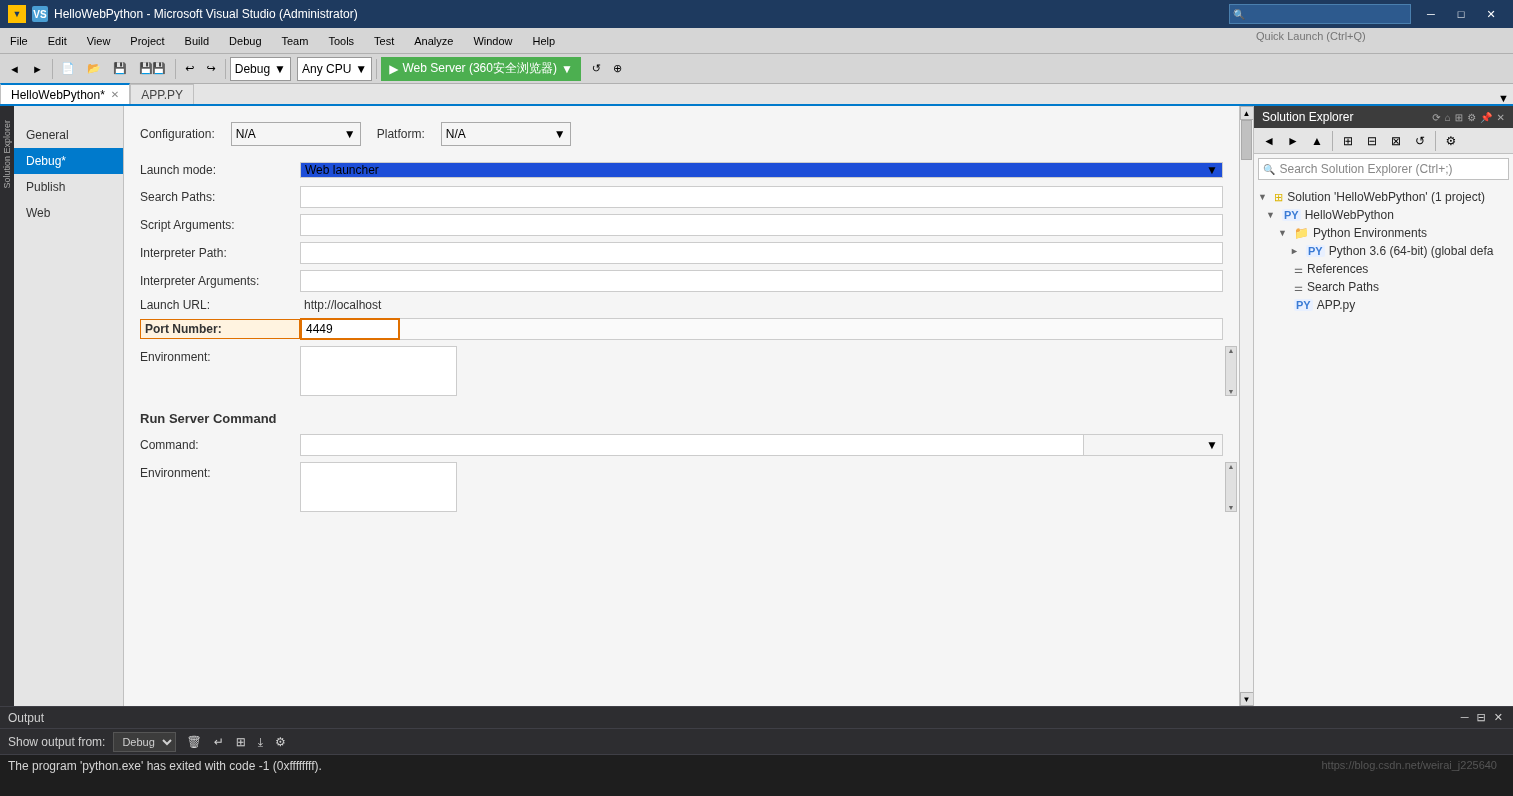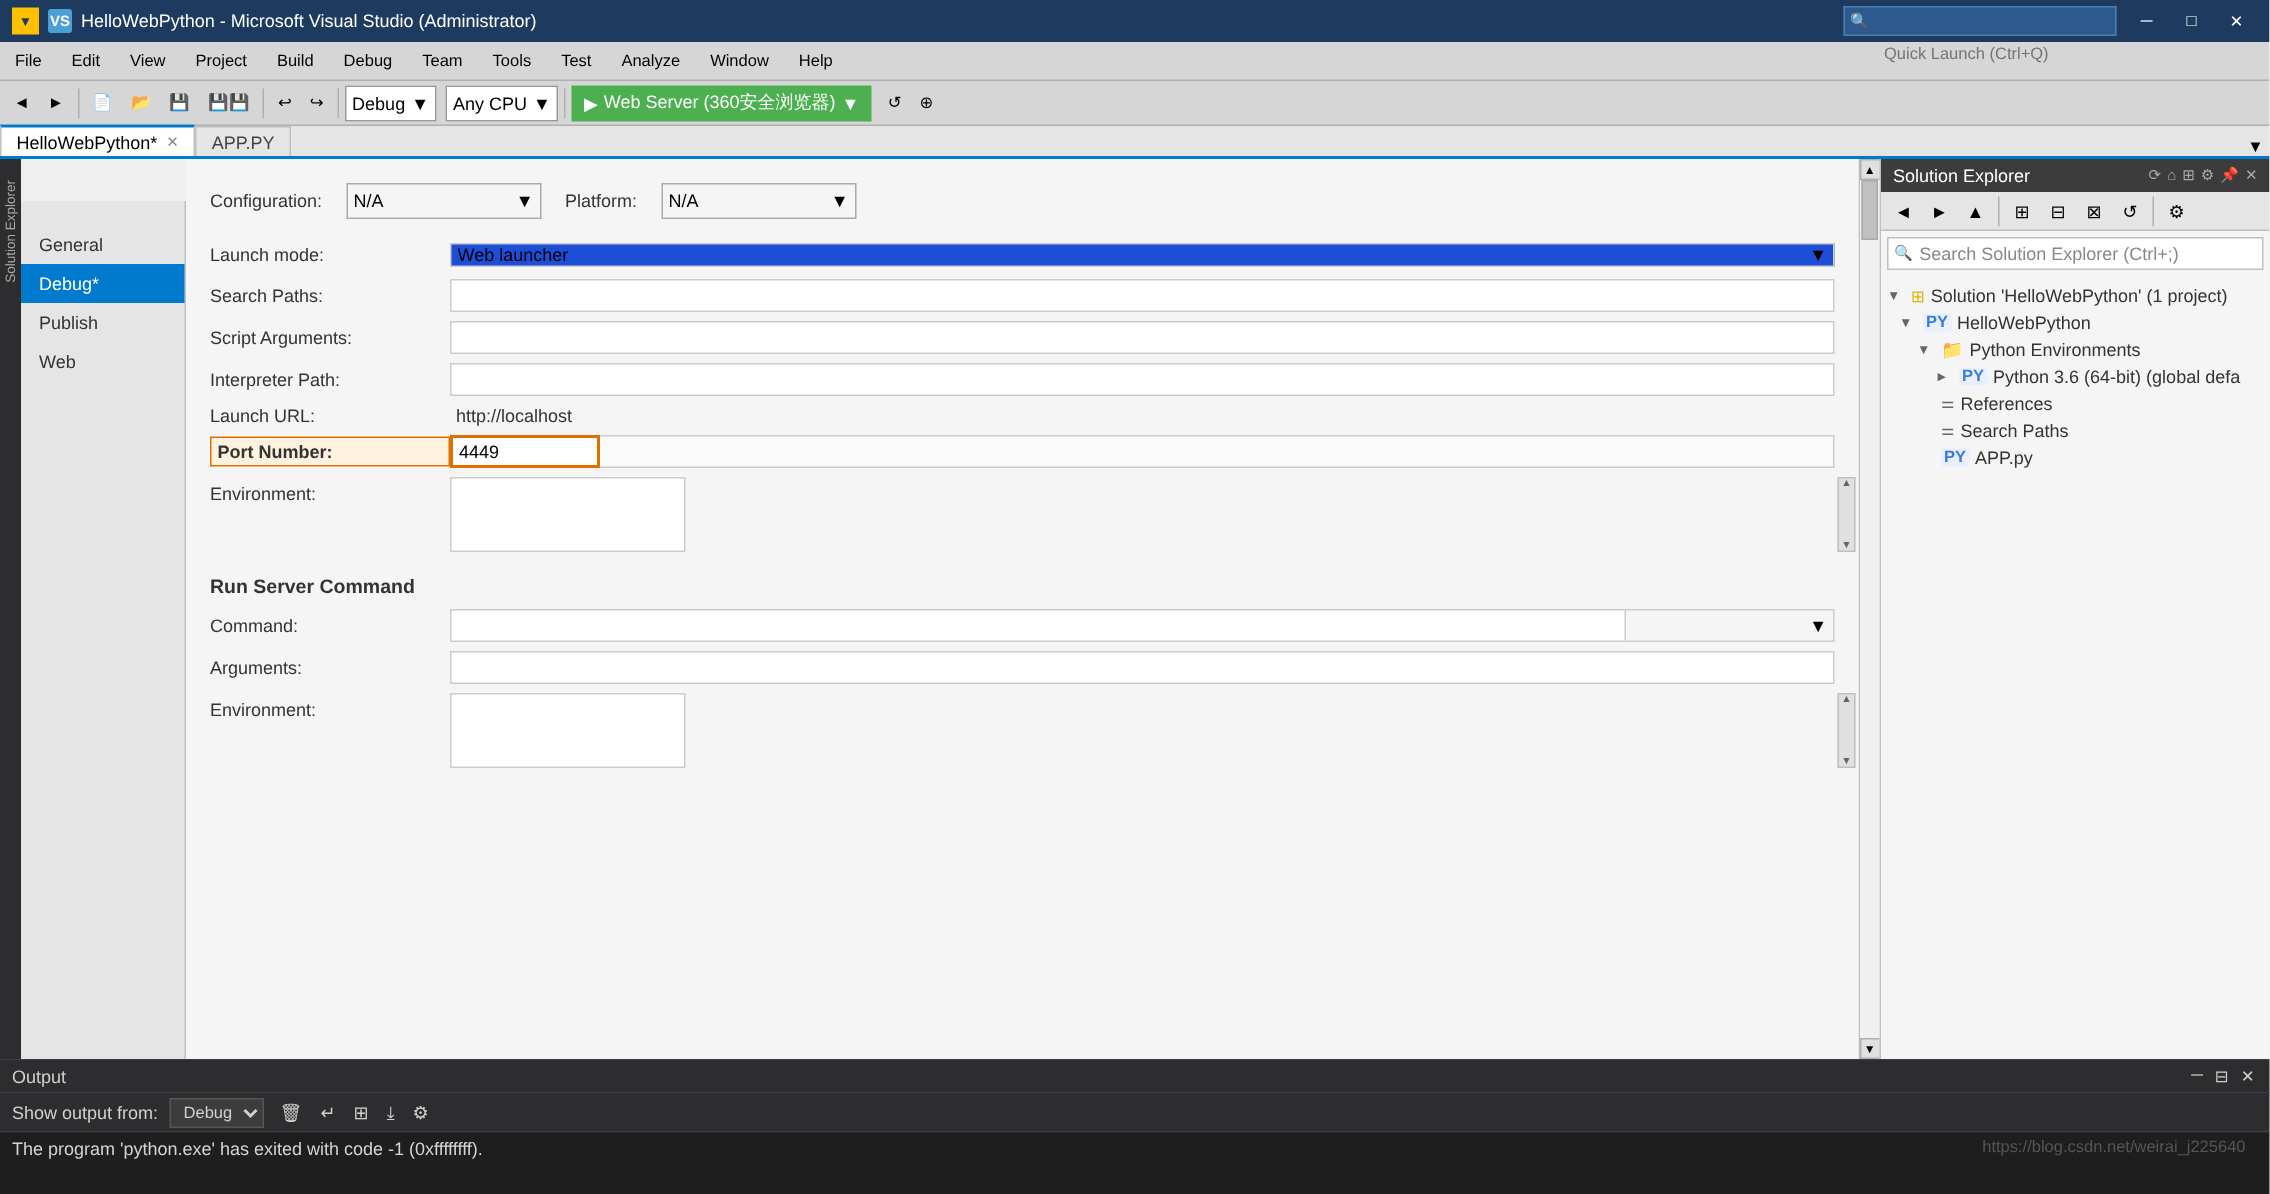--- a/index.html
+++ b/index.html
@@ -117,21 +117,20 @@
     }
     .tab-close { font-size: 10px; color: #888; cursor: pointer; }
     .tab-arrow { margin-left: auto; cursor: pointer; font-size: 11px; padding: 0 4px; }
 
     
     .props-nav {
       width: 110px;
       background: #e5e5e5;
       border-right: 1px solid #c0c0c0;
       padding-top: 16px;
-      margin-top: 28px;
     }
     .props-nav-item {
       padding: 6px 12px;
       cursor: pointer;
       font-size: 12px;
       color: #333;
     }
     .props-nav-item.active {
       background: #007acc;
       color: white;
@@ -508,20 +507,24 @@
         </div>
         <div class="form-row">
           <span class="form-label">Script Arguments:</span>
           <input class="form-input" type="text" value="" style="">
         </div>
         <div class="form-row">
           <span class="form-label">Interpreter Path:</span>
           <input class="form-input" type="text" value="" style="">
         </div>
         <div class="form-row">
+          <span class="form-label">Interpreter Arguments:</span>
+          <input class="form-input" type="text" value="" style="">
+        </div>
+        <div class="form-row">
           <span class="form-label">Launch URL:</span>
           <span class="form-value">http://localhost</span>
         </div>
         <div class="form-row">
           <span class="form-label" style="background:#fff3e0; border:1px solid #e07000; padding:2px 4px;font-weight:bold;">Port Number:</span>
           <input class="form-input highlighted" type="text" value="4449" style="width: 100px; flex: 0 0 auto;">
           <div style="flex:1; height:22px; border:1px solid #ccc; border-left:none; background:#fafafa;"></div>
         </div>
         <div class="form-row" style="align-items:flex-start;">
           <span class="form-label" style="margin-top:4px;">Environment:</span>
@@ -541,24 +544,20 @@
 
         <div class="form-row">
           <span class="form-label">Command:</span>
           <div class="command-row" style="flex:1;">
             <input class="command-text-input" type="text" value="" style="">
             <div class="command-dropdown-btn">
               <span></span>
               <span>▼</span>
             </div>
           </div>
-        </div>
-        <div class="form-row">
-          <span class="form-label">Arguments:</span>
-          <input class="form-input" type="text" value="" style="">
         </div>
         <div class="form-row" style="align-items:flex-start;">
           <span class="form-label" style="margin-top:4px;">Environment:</span>
           <div style="flex:1; position:relative;">
             <textarea class="env-textarea" style=""></textarea>
             <div style="position:absolute;right:-14px;top:0;width:12px;height:50px;background:#e0e0e0;border:1px solid #c0c0c0;display:flex;flex-direction:column;align-items:center;">
               <div style="font-size:7px;cursor:pointer;color:#666;">▲</div>
               <div style="flex:1;"></div>
               <div style="font-size:7px;cursor:pointer;color:#666;">▼</div>
             </div>

